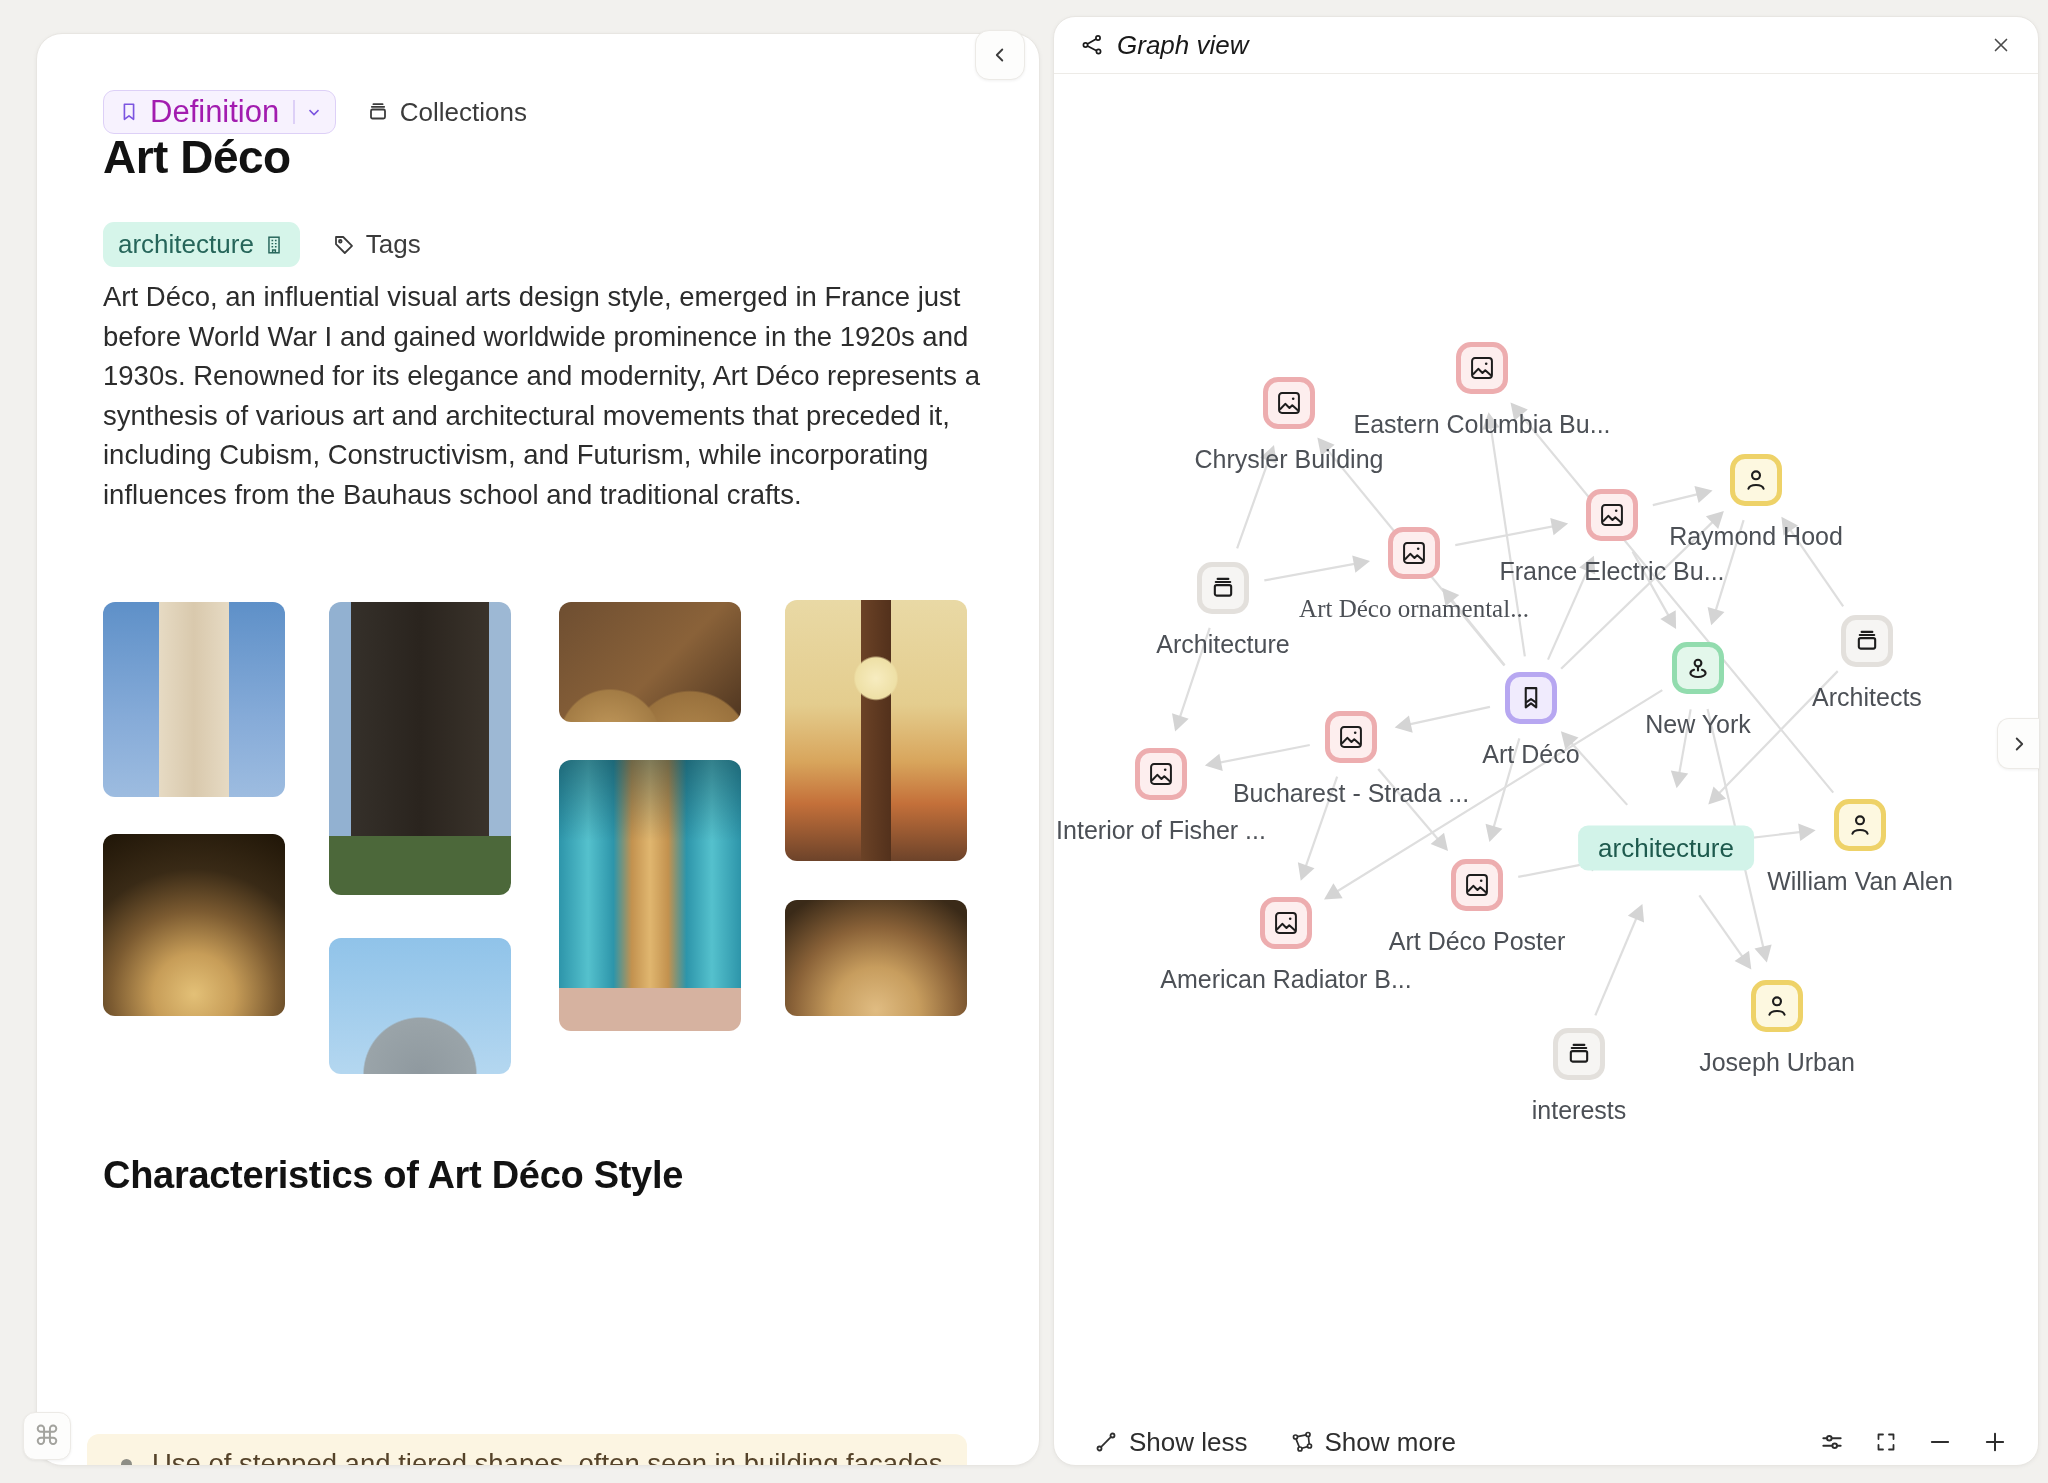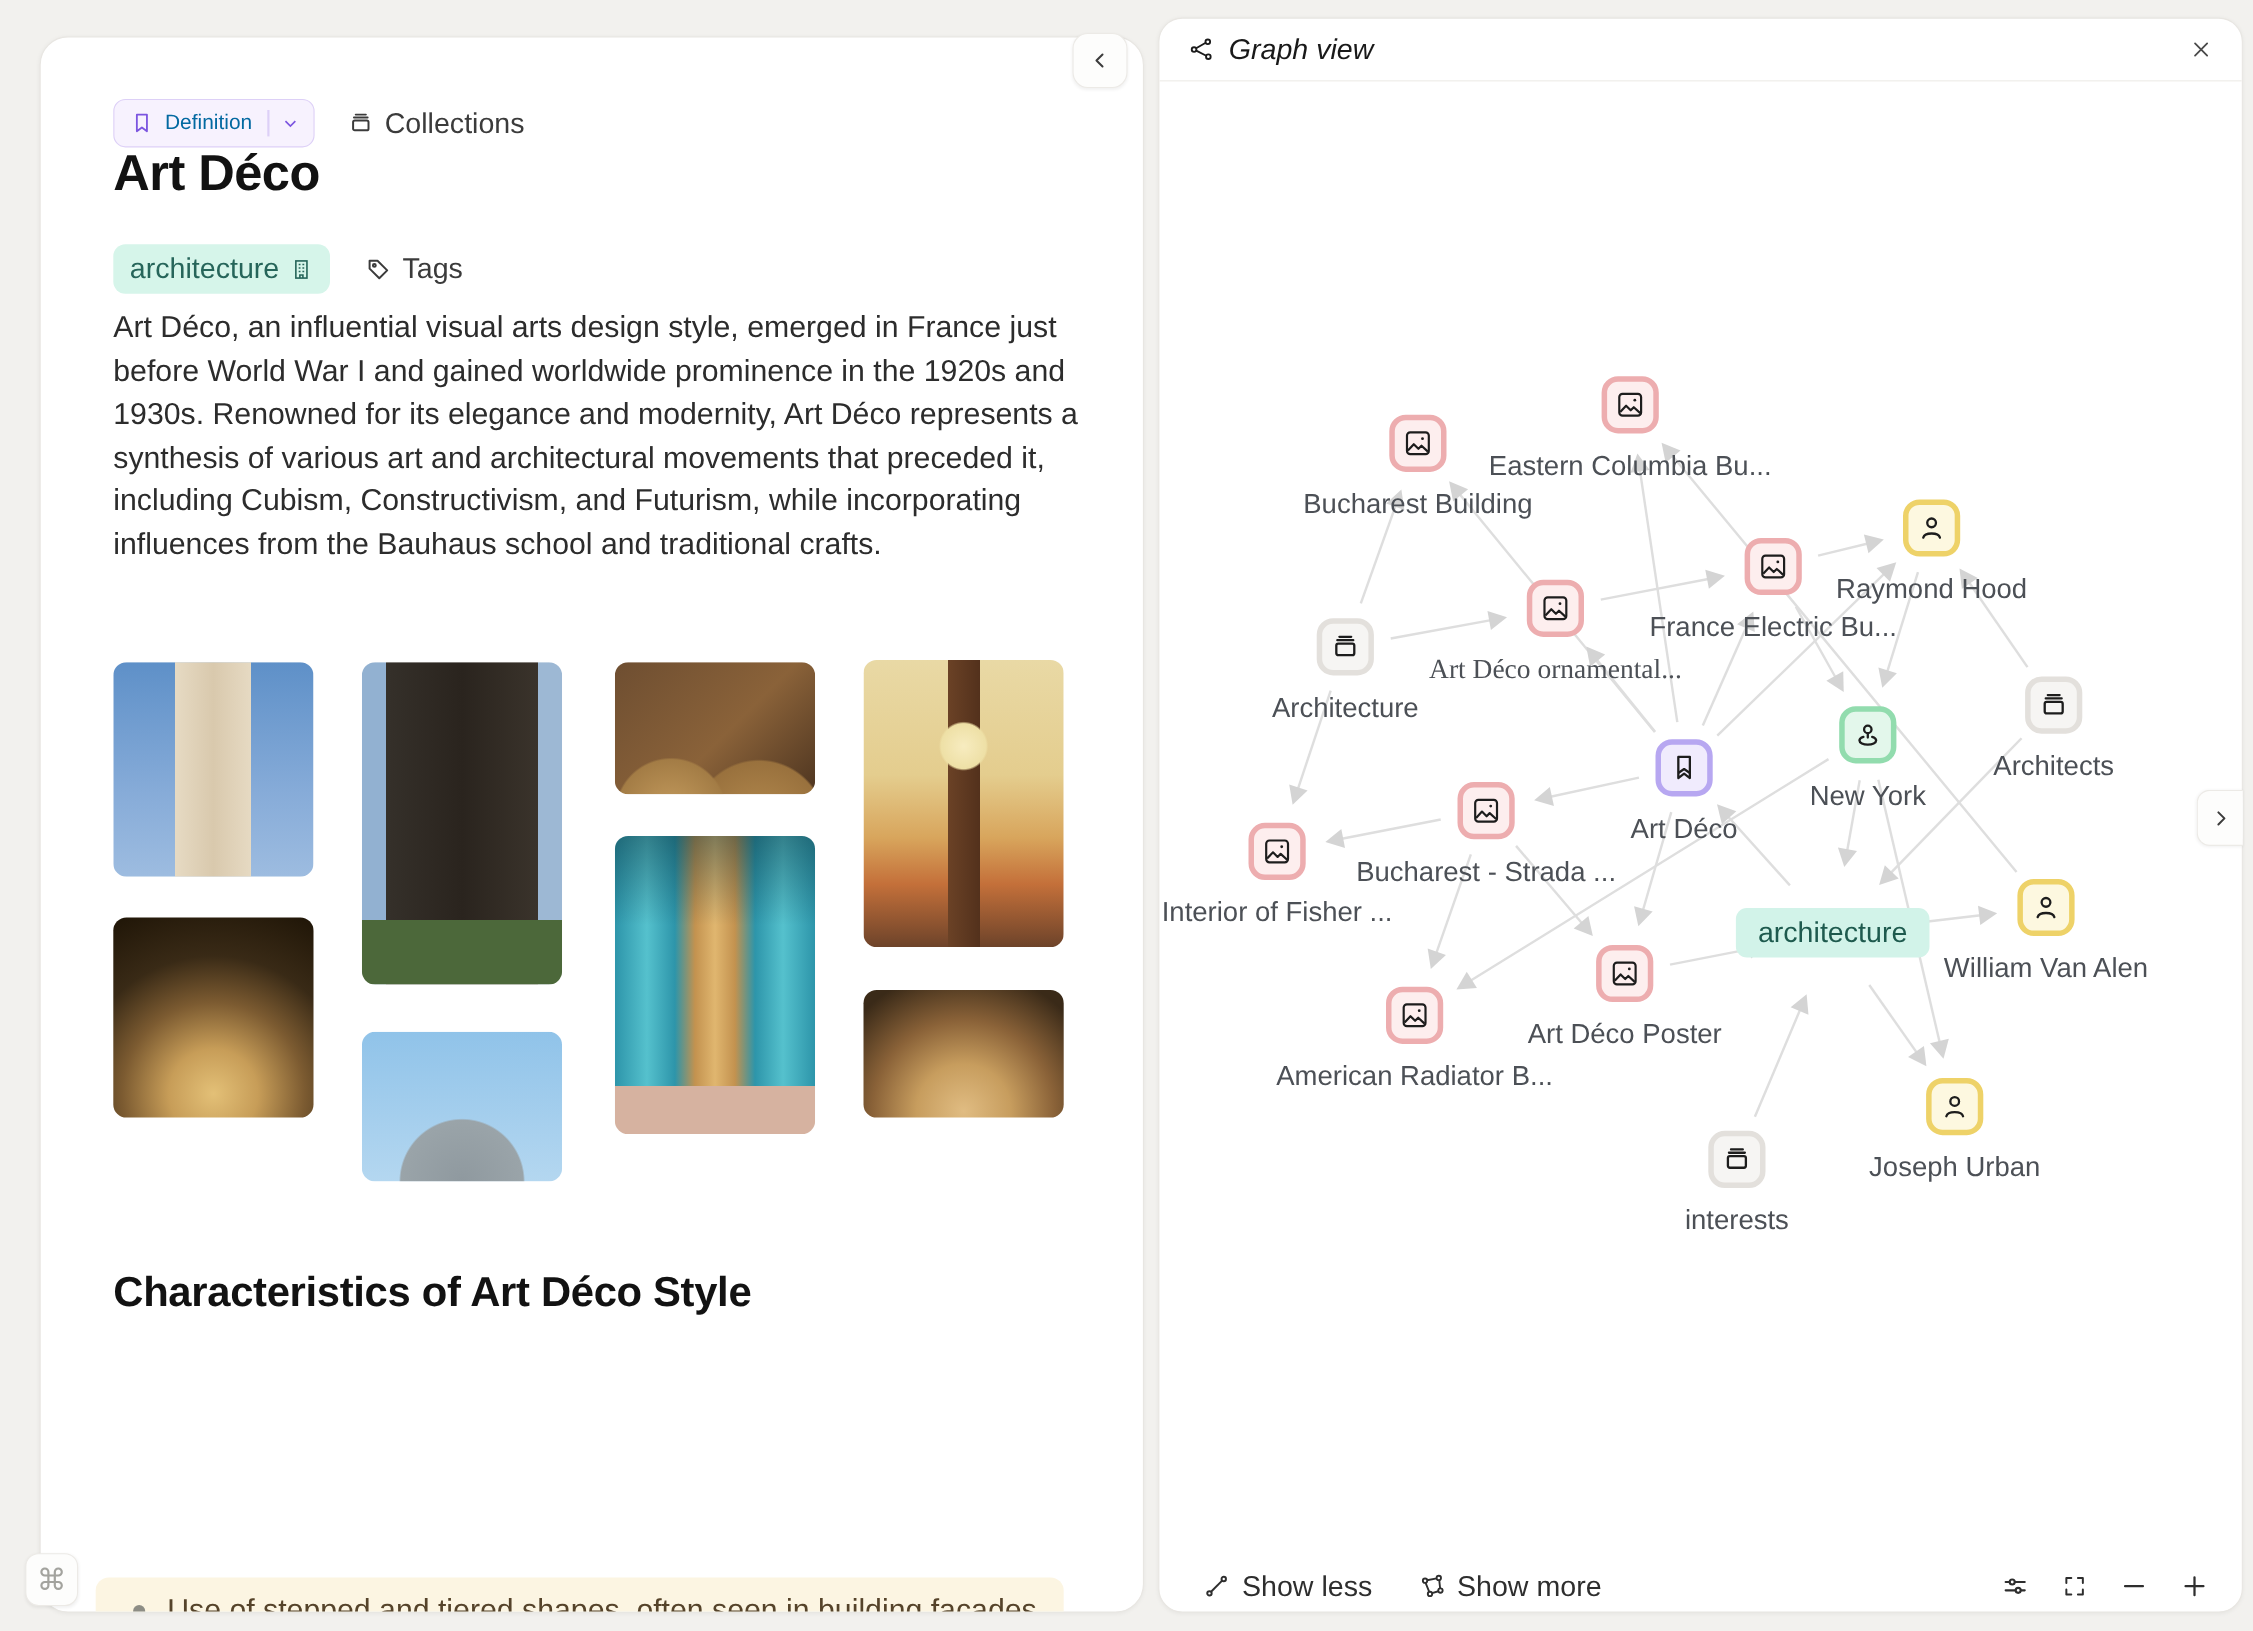--- a/index.html
+++ b/index.html
@@ -6,21 +6,21 @@
   #app{position:relative;width:2048px;height:1483px;overflow:hidden;background:#f2f1ee;}
 
   
   .card{position:absolute;background:#ffffff;border:1px solid #e8e6e2;box-shadow:0 1px 4px rgba(0,0,0,.05);}
   #left-card{left:36px;top:33px;width:1002px;height:1431px;border-radius:26px;overflow:hidden;}
   #right-card{left:1053px;top:16px;width:984px;height:1448px;border-radius:22px;overflow:hidden;}
 
   
   .pill-row{position:absolute;left:66px;top:56px;display:flex;align-items:center;gap:30px;}
   .def-pill{display:flex;align-items:center;gap:10px;background:#f7f2fe;border:1.5px solid #ddd0f7;border-radius:11px;padding:6px 12px 6px 14px;height:30px;cursor:pointer;}
-  .def-pill .lbl{font-size:19px;color:#0369a1;}
+  .def-pill .lbl{font-size:31px;color:#a21caf;}
   .def-pill .vdiv{width:1.5px;height:24px;background:#ddd0f7;margin-left:4px;}
   .ghost-btn{display:flex;align-items:center;gap:10px;font-size:26px;color:#3b3b3b;cursor:pointer;}
   h1.title{position:absolute;left:66px;top:96px;margin:0;font-size:46px;line-height:54px;font-weight:bold;color:#121212;letter-spacing:-.5px;}
   .tag-row{position:absolute;left:66px;top:188px;display:flex;align-items:center;gap:32px;}
   .arch-pill{display:flex;align-items:center;gap:9px;background:#d6f5ea;color:#26655a;border-radius:11px;padding:7px 15px;font-size:26px;cursor:pointer;}
   .paragraph{position:absolute;left:66px;top:243px;width:882px;font-size:27.5px;line-height:39.5px;color:#2c2c2c;}
 
   .ph{position:absolute;width:182px;border-radius:12px;cursor:pointer;}
   #p1{left:66px;top:568px;height:195px;background:linear-gradient(90deg,rgba(0,0,0,0) 31%,#e6dac3 31%,#d9c9ad 50%,#e6dac3 69%,rgba(0,0,0,0) 69%),linear-gradient(180deg,#5e90c8,#86abd8 60%,#9dbce0);}
   #p2{left:66px;top:800px;height:182px;background:radial-gradient(circle at 50% 88%,#e3c077 0%,#c79d58 22%,#7c5b31 45%,#392a16 68%,#1f1507 100%);}
@@ -200,21 +200,21 @@
           </g>
       </svg>
       <div id="graph-nodes">
           <div class="gnode image" style="left: 209px; top: 303px;">
             <svg class="ic" width="28" height="28" viewBox="0 0 24 24" fill="none" stroke="#1d1d1d" stroke-width="1.7" stroke-linejoin="round">
               <rect x="3.5" y="3.5" width="17" height="17" rx="2.5"></rect>
               <circle cx="15.6" cy="8.4" r="1.1" fill="#1d1d1d" stroke="none"></circle>
               <path d="M4.2 17.6l4.6-4.9 3.6 3.6 2.4-2.4 5 4.6"></path>
             </svg>
           </div>
-          <div class="glabel" style="left: 235px; top: 385px;">Bucharest Building</div>
+          <div class="glabel" style="left: 235px; top: 385px;">Chrysler Building</div>
           <div class="gnode image" style="left: 402px; top: 268px;">
             <svg class="ic" width="28" height="28" viewBox="0 0 24 24" fill="none" stroke="#1d1d1d" stroke-width="1.7" stroke-linejoin="round">
               <rect x="3.5" y="3.5" width="17" height="17" rx="2.5"></rect>
               <circle cx="15.6" cy="8.4" r="1.1" fill="#1d1d1d" stroke="none"></circle>
               <path d="M4.2 17.6l4.6-4.9 3.6 3.6 2.4-2.4 5 4.6"></path>
             </svg>
           </div>
           <div class="glabel" style="left: 428px; top: 350px;">Eastern Columbia Bu...</div>
           <div class="gnode image" style="left: 532px; top: 415px;">
             <svg class="ic" width="28" height="28" viewBox="0 0 24 24" fill="none" stroke="#1d1d1d" stroke-width="1.7" stroke-linejoin="round">

